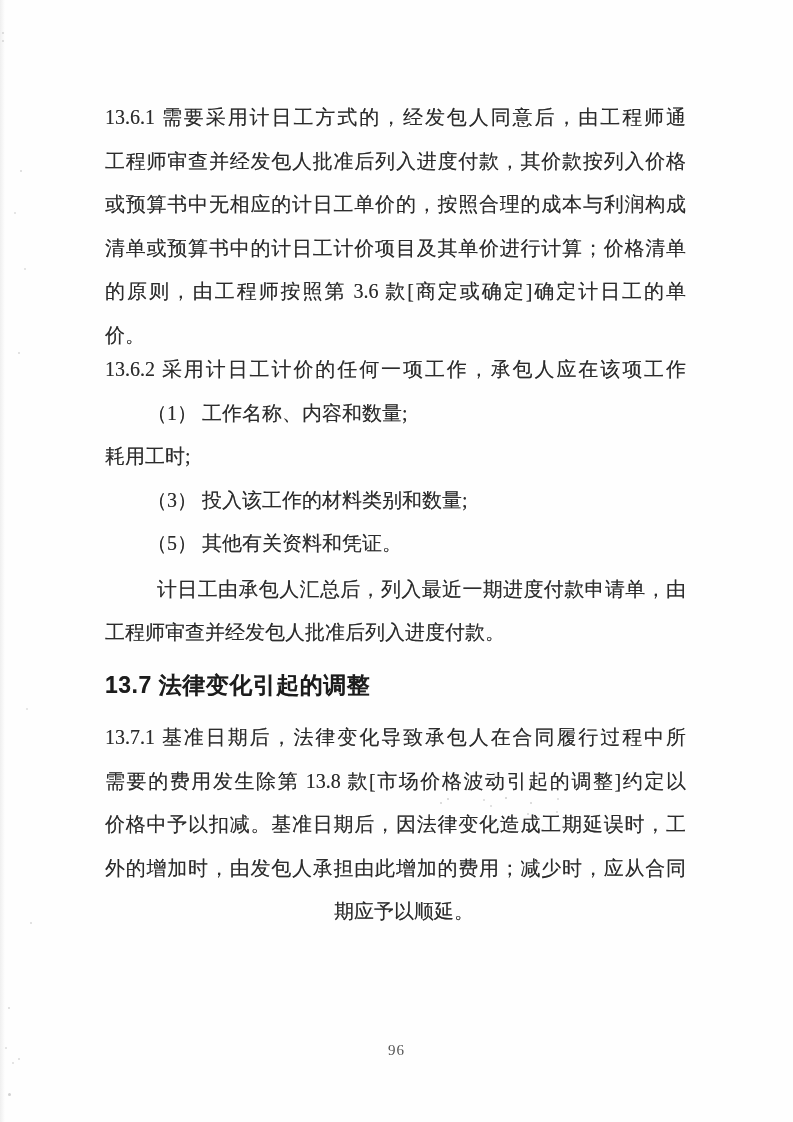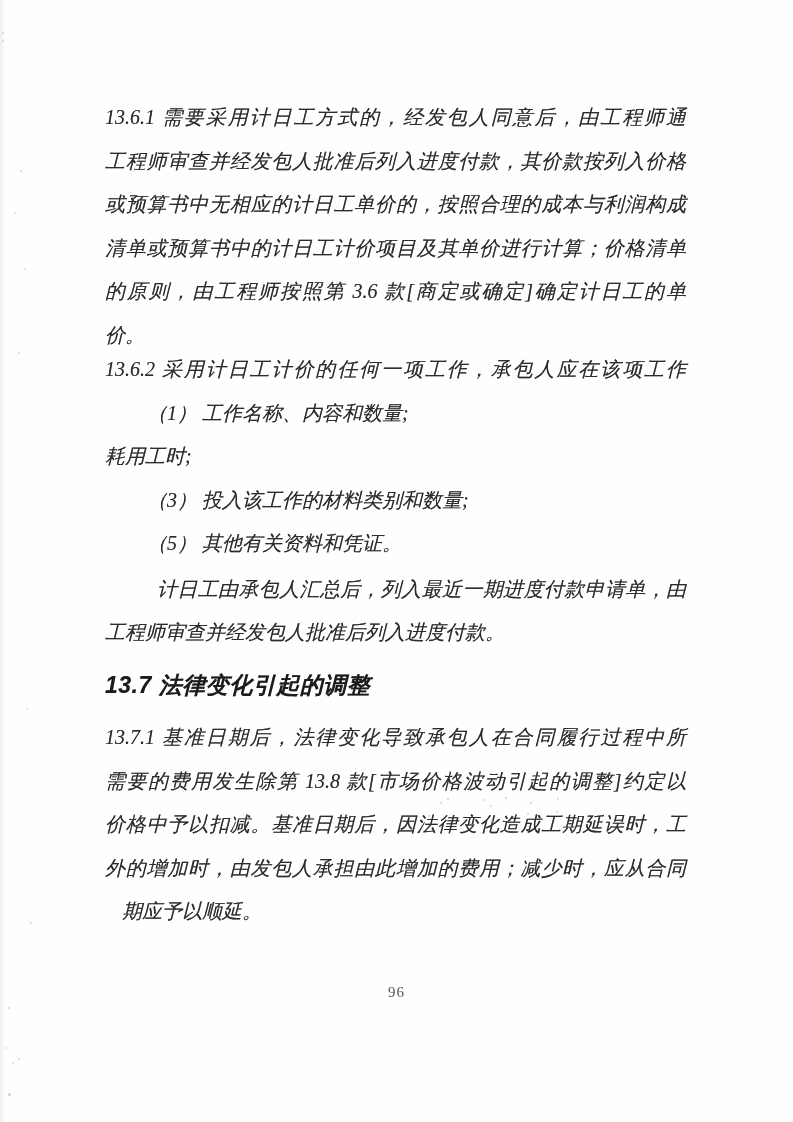--- a/index.html
+++ b/index.html
@@ -28,36 +28,35 @@
   .p-sec     { margin-top: -9px; }
   .p-item    { margin-top: 0; }
   .p-close   { margin-top: 2px; }
   .p-heading { margin-top: 9px; }
   .p-last    { margin-top: 9px; }
   .line {
     font-size: 20px;
     line-height: 43.5px;
     white-space: pre-wrap;
     text-shadow: 0 0 0.6px rgba(50,50,50,0.55);
-    font-style: italic;
   }
   .j    { text-align: justify; text-align-last: justify; }
   .ind  { padding-left: 42px; }
   .ind2 { padding-left: 52px; }
-  .ind3 { padding-left: 17px; }
+  .ind3 { padding-left: 17px; text-align: center; }
   .h {
     font-family: "Liberation Sans", "DejaVu Sans", sans-serif;
     font-weight: 700;
     font-size: 23px;
     color: #1c1c1c;
     letter-spacing: 0.5px;
     text-shadow: 0 0 0.4px rgba(30,30,30,0.5);
   }
   .page-number {
-    position: absolute; top: 984px; left: 0; width: 100%;
+    position: absolute; top: 1042px; left: 0; width: 100%;
     text-align: center;
     font-size: 15px;
     color: #565656;
     letter-spacing: 1px;
   }
   .speck {
     position: absolute;
     background: #8f8f8f;
     border-radius: 50%;
     pointer-events: none;

